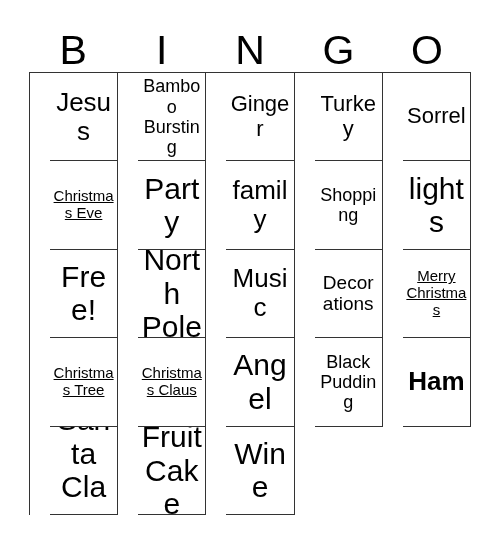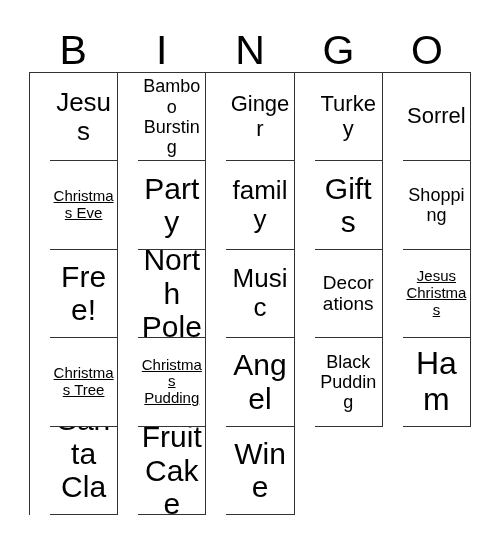--- a/index.html
+++ b/index.html
@@ -84,21 +84,21 @@
     hyphens: none;
   }
 
   
   .size-xs   { font-size: 19px; }
   .size-sm   { font-size: 15px; text-decoration: underline; }
   .size-md   { font-size: 18px; }
   .size-lg   { font-size: 22px; }
   .size-xl   { font-size: 26px; }
   .size-xxl  { font-size: 30px; }
-  .size-huge { font-size: 32px; }
+  .size-huge { font-size: 26px; font-weight: bold; }
 </style>
 </head>
 <body>
 
 <div id="bingo-card">
 
   <div id="bingo-header">
     <div class="header-letter">B</div>
     <div class="header-letter">I</div>
     <div class="header-letter">N</div>
@@ -125,45 +125,45 @@
       <div class="bingo-cell">
         <span class="cell-text size-sm">Christmas Eve</span>
       </div>
       <div class="bingo-cell">
         <span class="cell-text size-xxl">Party</span>
       </div>
       <div class="bingo-cell">
         <span class="cell-text size-xl">family</span>
       </div>
       <div class="bingo-cell">
-        <span class="cell-text size-xxl">Gifts</span>
+        <span class="cell-text size-md">Shopping</span>
       </div>
       <div class="bingo-cell">
-        <span class="cell-text size-md">Shopping</span>
+        <span class="cell-text size-xxl">lights</span>
       </div>
       <div class="bingo-cell">
         <span class="cell-text size-xxl">Free!</span>
       </div>
       <div class="bingo-cell">
         <span class="cell-text size-xxl">North Pole</span>
       </div>
       <div class="bingo-cell">
         <span class="cell-text size-xl">Music</span>
       </div>
       <div class="bingo-cell">
         <span class="cell-text size-xs">Decorations</span>
       </div>
       <div class="bingo-cell">
-        <span class="cell-text size-sm">Jesus Christmas</span>
+        <span class="cell-text size-sm">Merry Christmas</span>
       </div>
       <div class="bingo-cell">
         <span class="cell-text size-sm">Christmas Tree</span>
       </div>
       <div class="bingo-cell">
-        <span class="cell-text size-sm">Christmas Pudding</span>
+        <span class="cell-text size-sm">Christmas Claus</span>
       </div>
       <div class="bingo-cell">
         <span class="cell-text size-xxl">Angel</span>
       </div>
       <div class="bingo-cell">
         <span class="cell-text size-md">Black Pudding</span>
       </div>
       <div class="bingo-cell">
         <span class="cell-text size-huge">Ham</span>
       </div>

